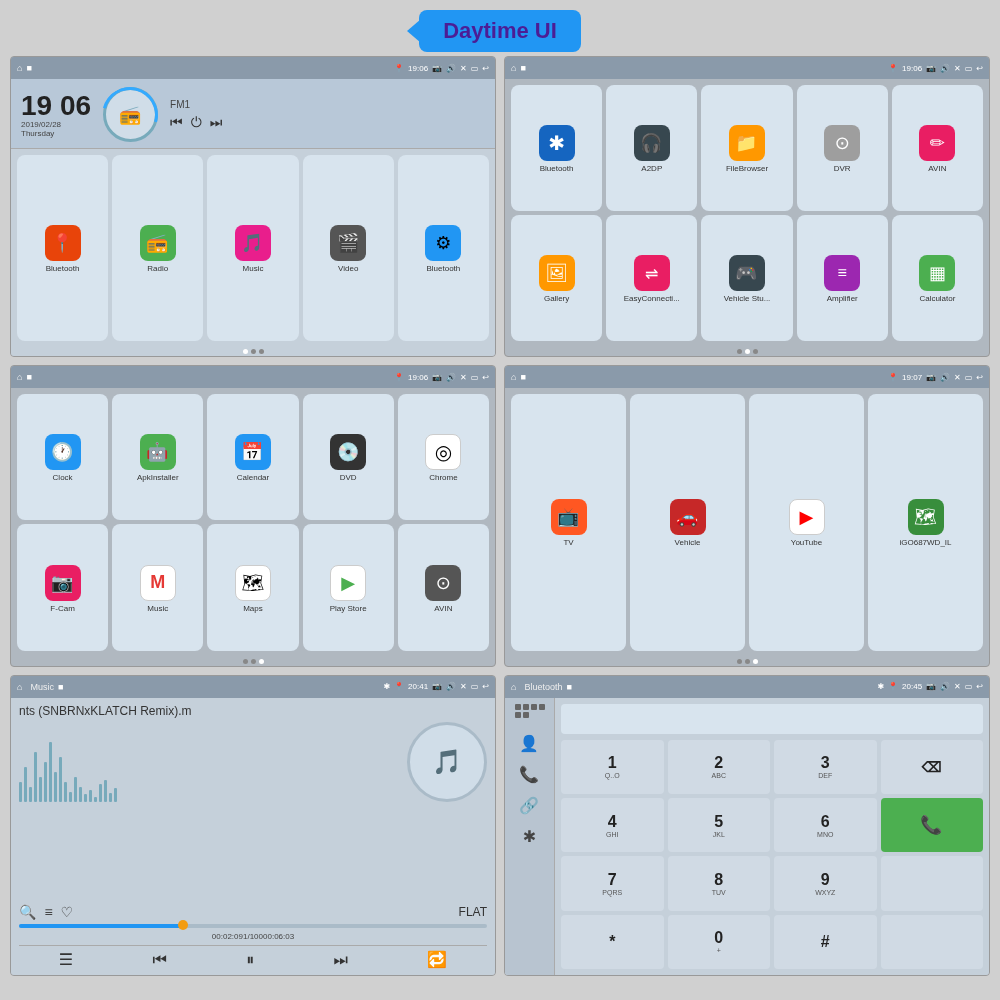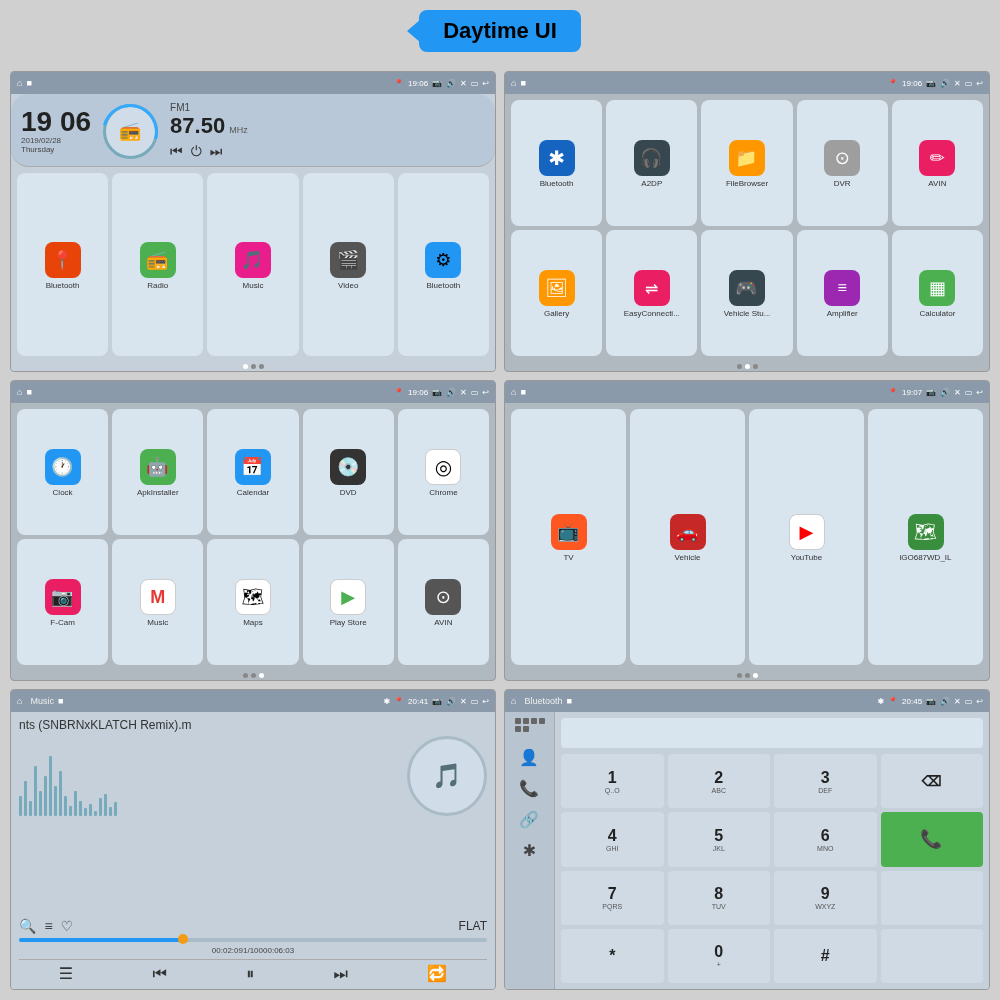--- a/index.html
+++ b/index.html
@@ -16,26 +16,26 @@
       height: 1000px;
       background: #d0d0d0;
       display: flex;
       flex-direction: column;
       align-items: center;
       padding: 10px;
     }
 
     .title-badge {
       background: #2196f3;
-      color: #000000;
+      color: #4c1d95;
       font-size: 22px;
       font-weight: bold;
       padding: 8px 24px;
       border-radius: 8px;
-      margin-bottom: 19px;
+      margin-bottom: 4px;
       position: relative;
     }
     .title-badge::before {
       content: '';
       position: absolute;
       left: -12px;
       top: 50%;
       transform: translateY(-50%);
       width: 0;
       height: 0;
@@ -80,21 +80,20 @@
       display: flex;
       flex-direction: column;
     }
     .radio-panel {
       background: #b8c8d8;
       padding: 8px 10px 6px 10px;
       display: flex;
       align-items: center;
       gap: 8px;
       border-bottom: 1px solid #aaa;
-      border-radius: 18px;
     }
     .time-block {
       display: flex;
       flex-direction: column;
     }
     .time-large {
       font-size: 28px;
       font-weight: bold;
       color: #222;
       line-height: 1;
@@ -407,24 +406,20 @@
             <span class="time-large">19 06</span>
             <span class="date-small">2019/02/28</span>
             <span class="date-small">Thursday</span>
           </div>
           <div class="radio-dial">
             <div class="radio-dial-arc"></div>
             <span class="radio-dial-inner">📻</span>
           </div>
           <div class="radio-info">
             <span class="fm-label">FM1</span>
-            <div style="display:flex;align-items:baseline;gap:4px;">
-              <span class="freq-large">87.50</span>
-              <span class="mhz-label">MHz</span>
-            </div>
             <div class="radio-controls">
               <span class="ctrl-btn">⏮</span>
               <span class="ctrl-btn">⏻</span>
               <span class="ctrl-btn">⏭</span>
             </div>
           </div>
         </div>
         <div class="apps-grid-5">
           <div class="app-item">
             <div class="app-icon icon-nav">📍</div>

